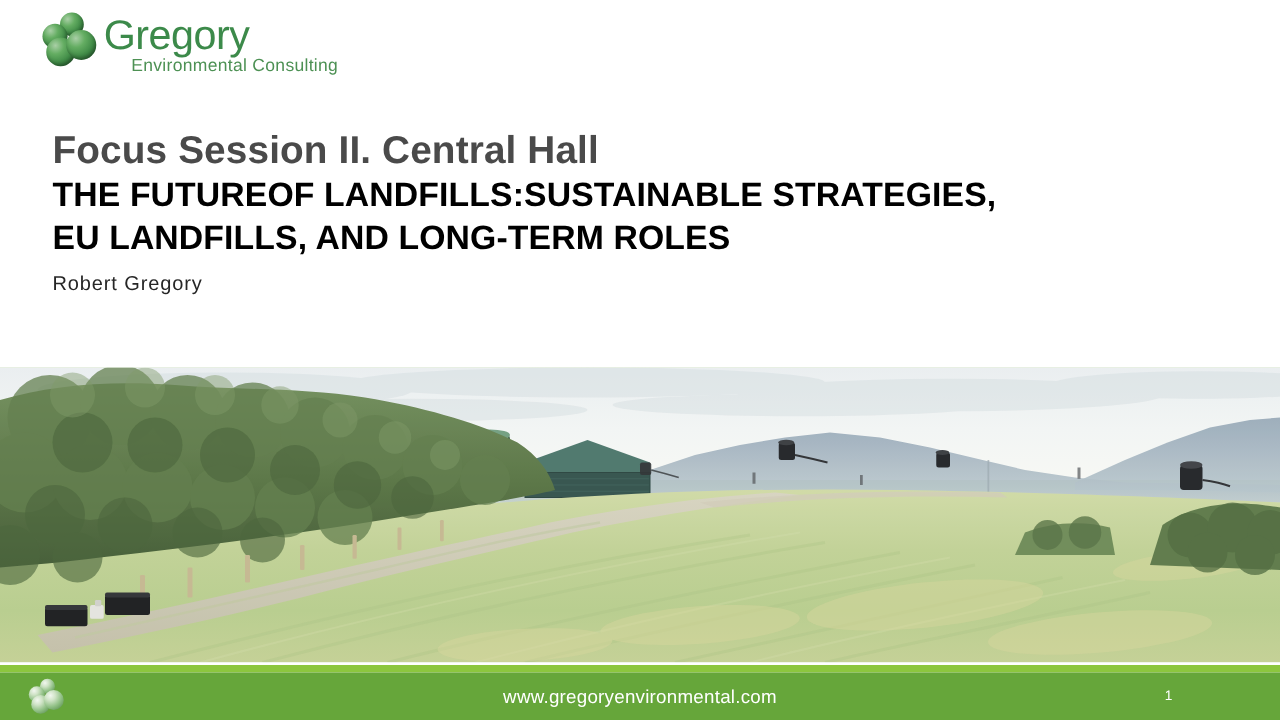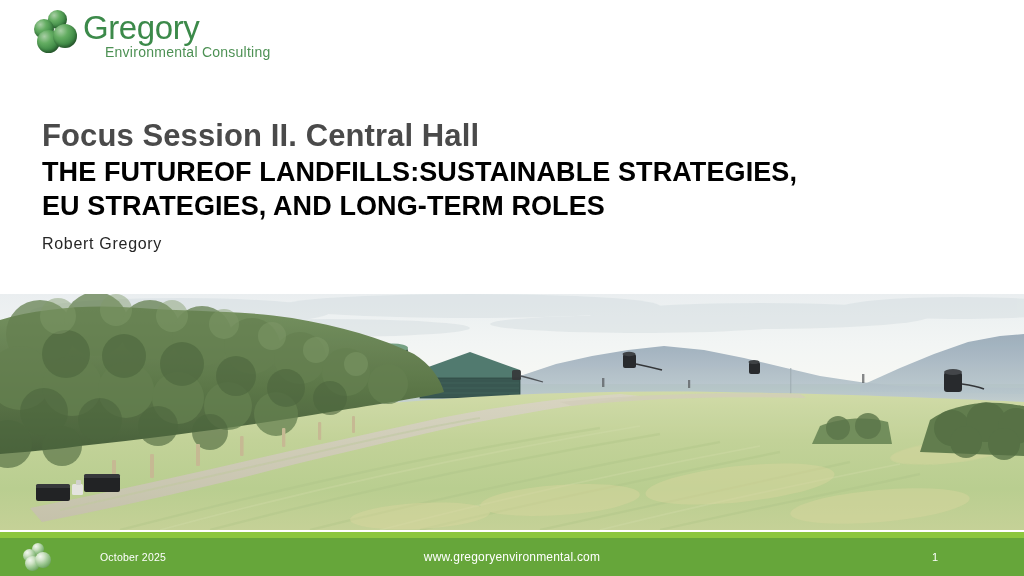--- a/index.html
+++ b/index.html
@@ -64,21 +64,20 @@
     left: 42px; top: 100px;
     width: 965px;
   }
   .title-line-1 {
     font-size: 31px;
     font-weight: bold;
     color: #4a4a4a;
     line-height: 39px;
     letter-spacing: 0.1px;
     white-space: nowrap;
-    margin-top: 16px;
   }
   .title-line-2, .title-line-3 {
     font-size: 27px;
     font-weight: bold;
     color: #000000;
     line-height: 34px;
     letter-spacing: 0.1px;
     white-space: nowrap;
   }
   .subtitle {
@@ -142,21 +141,21 @@
     display: flex; align-items: center;
     font-size: 10.5px;
     color: #ffffff;
     letter-spacing: 0.2px;
   }
   .footer-url {
     position: absolute;
     left: 0; top: 0;
     width: 1024px; height: 38px;
     display: flex; align-items: center; justify-content: center;
-    font-size: 12px;
+    font-size: 15px;
     color: #ffffff;
     letter-spacing: 0.2px;
     pointer-events: none;
   }
   .footer-page {
     position: absolute;
     right: 0; top: 0;
     width: 1024px; height: 38px;
     display: flex; align-items: center; justify-content: flex-end;
     padding-right: 86px;
@@ -176,21 +175,21 @@
       <span class="sphere s3"></span>
       <span class="sphere s4"></span>
     </div>
     <div class="logo-word">Gregory</div>
     <div class="logo-tag">Environmental Consulting</div>
   </div>
 
   <div class="title-block">
     <div class="title-line-1">Focus Session II. Central Hall</div>
     <div class="title-line-2">THE FUTUREOF LANDFILLS:SUSTAINABLE STRATEGIES,</div>
-    <div class="title-line-3">EU STRATEGIES, AND LONG-TERM ROLES</div>
+    <div class="title-line-3">EU LANDFILLS, AND LONG-TERM ROLES</div>
     <div class="subtitle">Robert Gregory</div>
   </div>
 
   <div class="photo">
     <svg viewBox="0 0 1024 236" preserveAspectRatio="none">
       <defs>
         <linearGradient id="skyG" x1="0" y1="0" x2="0" y2="1">
           <stop offset="0%" stop-color="#e9eef0"></stop>
           <stop offset="55%" stop-color="#f2f5f4"></stop>
           <stop offset="100%" stop-color="#f7f8f4"></stop>
@@ -434,18 +433,17 @@
   <div class="footer-gap"></div>
   <div class="footer-strip"></div>
 
   <div class="footer-bar">
     <div class="footer-logo">
       <span class="fsphere f2"></span>
       <span class="fsphere f1"></span>
       <span class="fsphere f3"></span>
       <span class="fsphere f4"></span>
     </div>
-    <div class="footer-date">October 2025</div>
     <div class="footer-url">www.gregoryenvironmental.com</div>
     <div class="footer-page">1</div>
   </div>
 
 </div>
 
 </body></html>

